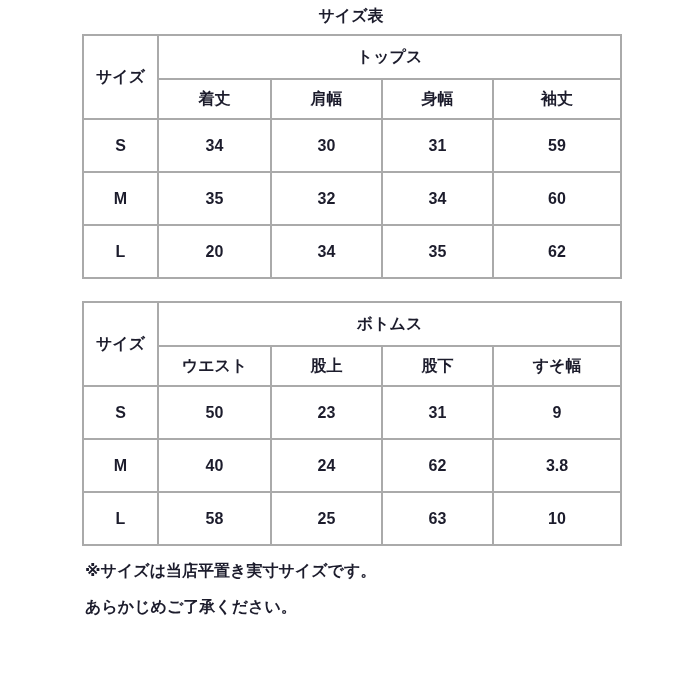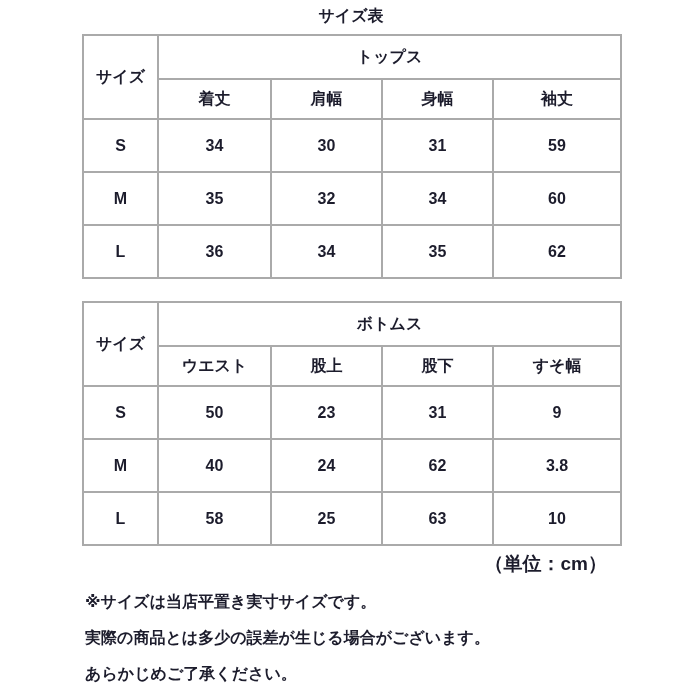--- a/index.html
+++ b/index.html
@@ -98,21 +98,21 @@
       </tr>
       <tr class="data-row">
         <td>M</td>
         <td>35</td>
         <td>32</td>
         <td>34</td>
         <td>60</td>
       </tr>
       <tr class="data-row">
         <td>L</td>
-        <td>36</td>
+        <td>20</td>
         <td>34</td>
         <td>35</td>
         <td>62</td>
       </tr>
     </tbody>
   </table>
 
   <table class="size-table bottoms">
     <colgroup>
       <col style="width:75px">
@@ -149,21 +149,19 @@
       <tr class="data-row">
         <td>L</td>
         <td>58</td>
         <td>25</td>
         <td>63</td>
         <td>10</td>
       </tr>
     </tbody>
   </table>
 
-  <div class="unit-note">（単位：cm）</div>
 
   <div class="footnotes">
     <p>※サイズは当店平置き実寸サイズです。</p>
-    <p>実際の商品とは多少の誤差が生じる場合がございます。</p>
     <p>あらかじめご了承ください。</p>
   </div>
 
 </div>
 
 </body></html>

